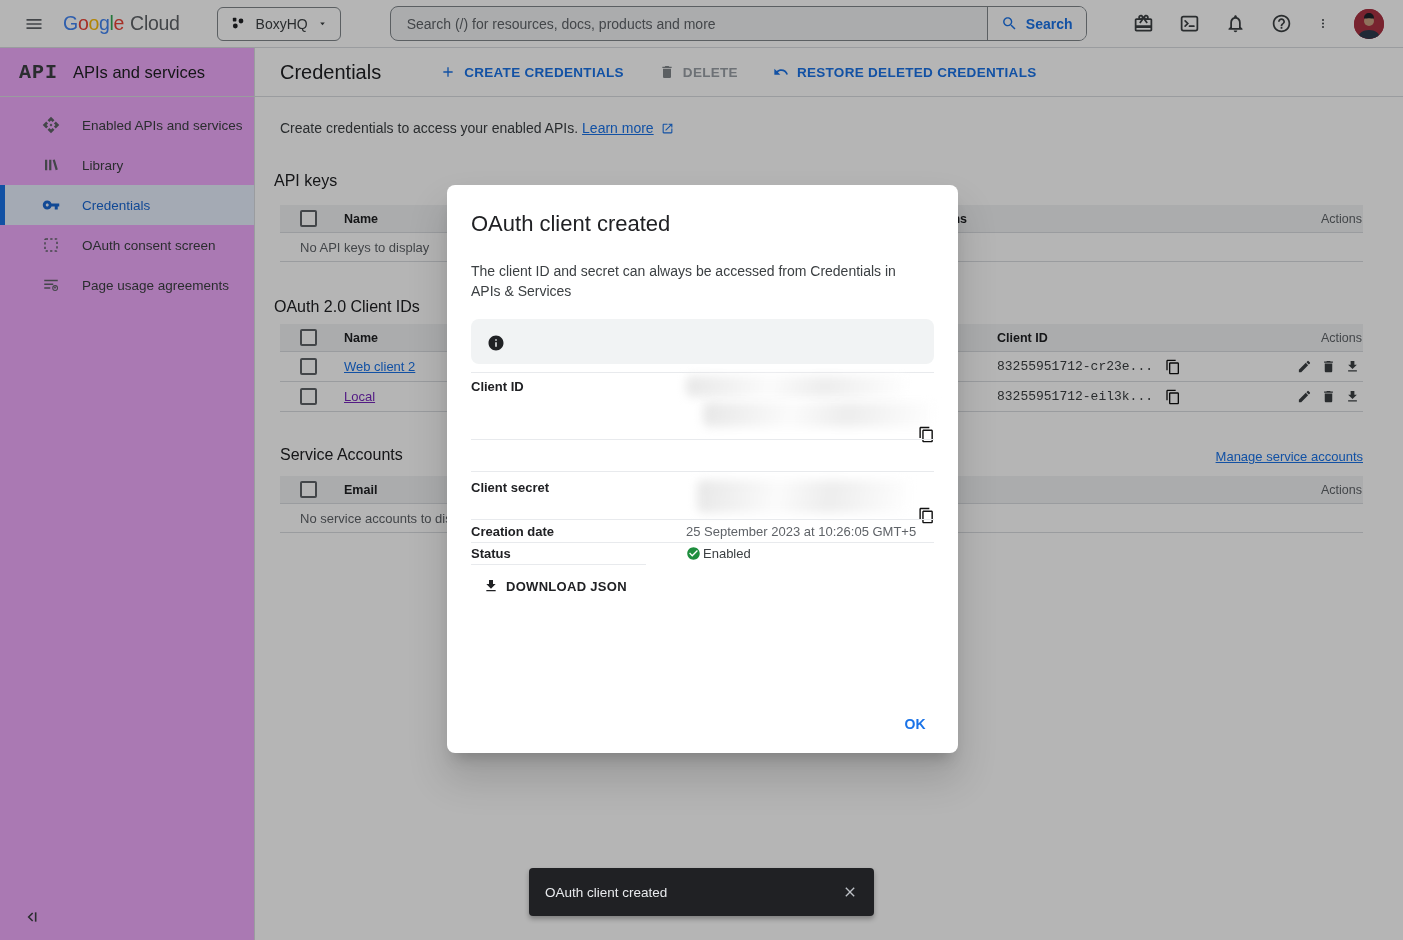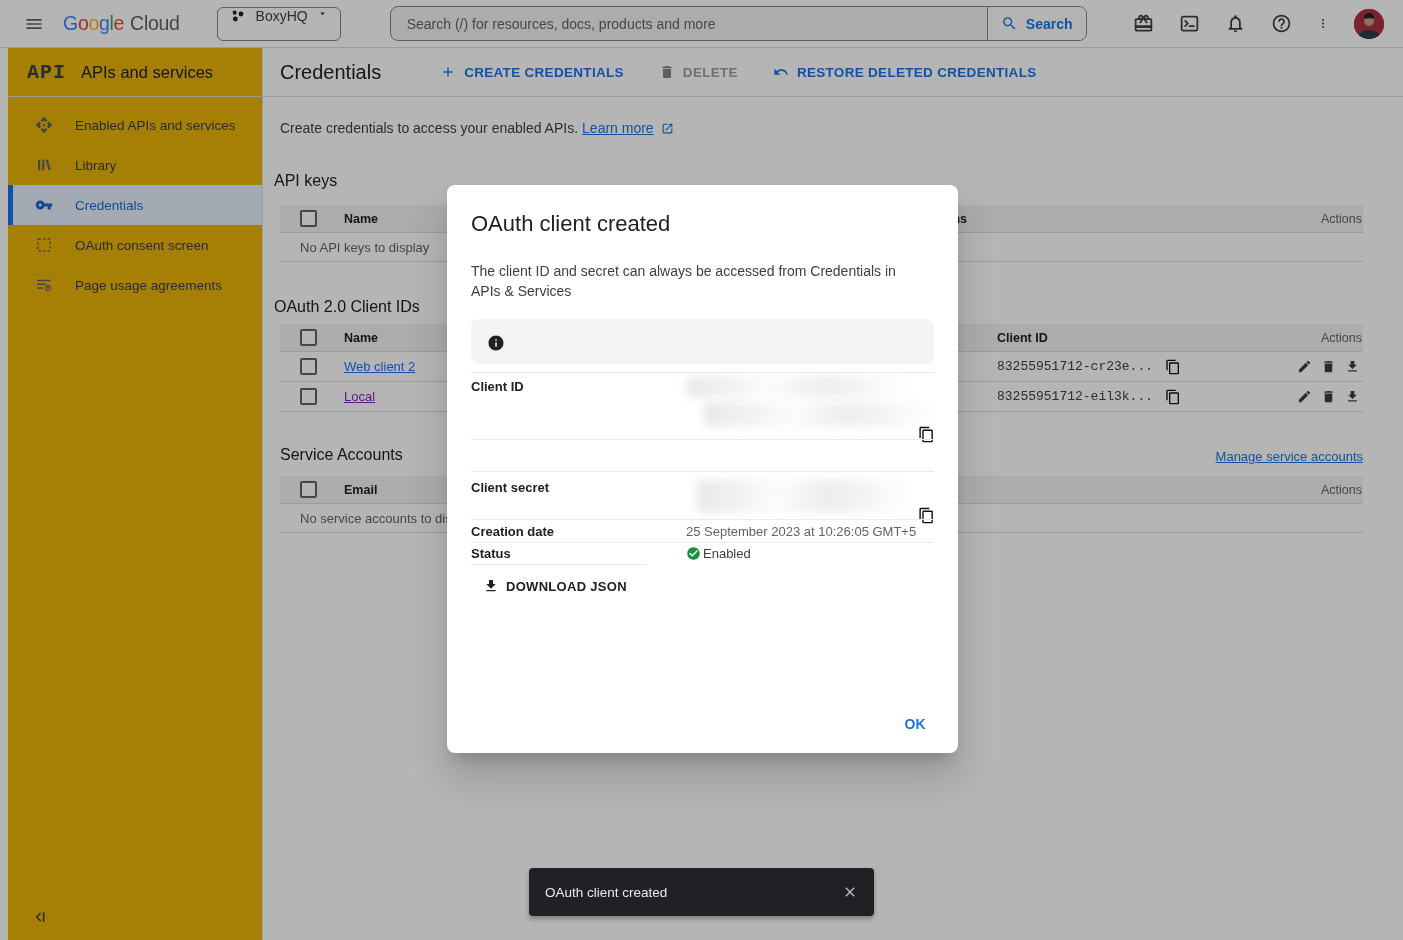--- a/index.html
+++ b/index.html
@@ -9,41 +9,41 @@
 
   
   .topbar { position:absolute; top:0; left:0; width:1403px; height:48px; background:#fff;
             border-bottom:1px solid #dadce0; display:flex; align-items:center; z-index:10; }
   .hamburger { margin-left:20px; width:28px; height:28px; display:flex; align-items:center; justify-content:center; cursor:pointer; color:#5f6368; }
   .gc-logo { display:flex; align-items:baseline; margin-left:15px; font-size:19.5px; font-weight:500; letter-spacing:-0.3px; cursor:pointer; }
   .gc-logo span { display:inline-block; }
   .c-b{color:#4285F4} .c-r{color:#EA4335} .c-y{color:#FBBC05} .c-g{color:#34A853}
   .c-cloud{color:#5f6368; margin-left:6px; font-weight:400;}
   .proj-sel { margin-left:37px; height:34px; border:1px solid #80868b; border-radius:6px;
-              display:flex; align-items:flex-start; padding:0 12px; gap:9px; cursor:pointer; background:#fff; }
+              display:flex; align-items:center; padding:0 12px; gap:9px; cursor:pointer; background:#fff; }
   .proj-name { font-size:14px; font-weight:500; color:#3c4043; }
   .search-wrap { margin-left:49px; width:697px; height:35px; border:1px solid #80868b; border-radius:8px;
                  display:flex; background:#f1f3f4; overflow:hidden; }
   .search-input { flex:1; border:0; outline:none; background:transparent; padding:0 16px; font-size:14px;
                   color:#be185d; font-family:"Liberation Sans",sans-serif; }
   .search-input::placeholder { color:#5f6368; }
   .search-btn { width:99px; background:#fdfdfd; border-left:1px solid #80868b; display:flex; align-items:center;
                 justify-content:center; gap:8px; color:#1a73e8; font-weight:bold; font-size:14px; cursor:pointer; }
   .topbar-icons { margin-left:auto; display:flex; align-items:center; gap:25px; margin-right:19px; color:#3c4043; }
   .tb-icon { width:21px; height:21px; cursor:pointer; }
   .avatar { width:30px; height:30px; border-radius:50%; overflow:hidden; cursor:pointer; background:#b03548; position:relative; }
 
   
-  .sidebar { position:absolute; top:48px; left:8px; width:255px; bottom:0; background:#eab308;
+  .sidebar { position:absolute; top:48px; left:0; width:255px; bottom:0; background:#f0abfc;
              border-right:1px solid #dadce0; z-index:5; }
   .sb-head { height:49px; border-bottom:1px solid #dadce0; display:flex; align-items:center; padding-left:19px; gap:15px; }
   .api-logo { font-family:"Liberation Mono", monospace; font-weight:bold; font-size:20px; color:#3c4043; letter-spacing:1px; }
   .sb-title { font-size:16.5px; color:#202124; }
   .nav { padding-top:8px; }
-  .nav-item { height:40px; display:flex; align-items:center; padding-left:27px; gap:22px; color:#3c4043;
+  .nav-item { height:40px; display:flex; align-items:center; padding-left:42px; gap:22px; color:#3c4043;
               font-size:13.5px; position:relative; cursor:pointer; }
   .nav-item .nicon { width:18px; height:18px; color:#5f6368; flex:none; }
   .nav-item.selected { background:#e8f0fe; color:#1967d2; }
   .nav-item.selected::before { content:""; position:absolute; left:0; top:0; bottom:0; width:5px; background:#1a73e8; }
   .nav-item.selected .nicon { color:#1967d2; }
   .collapse-btn { position:absolute; left:24px; bottom:15px; width:16px; height:16px; color:#3c4043; cursor:pointer; }
 
   
   .content { position:absolute; top:48px; left:255px; right:0; bottom:0; background:#fff; }
   .page-head { height:49px; border-bottom:1px solid #dadce0; display:flex; align-items:center; padding-left:25px; }

